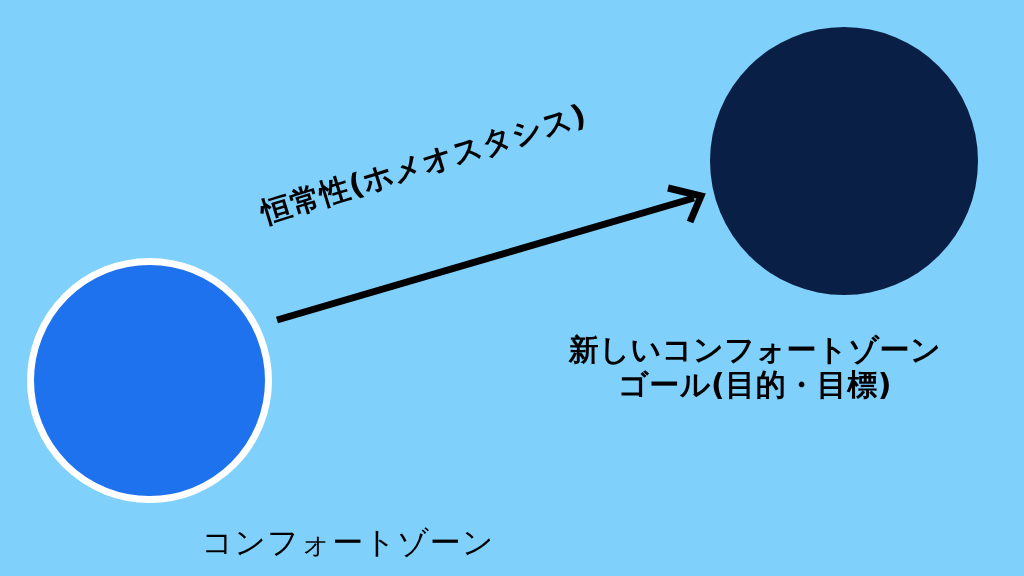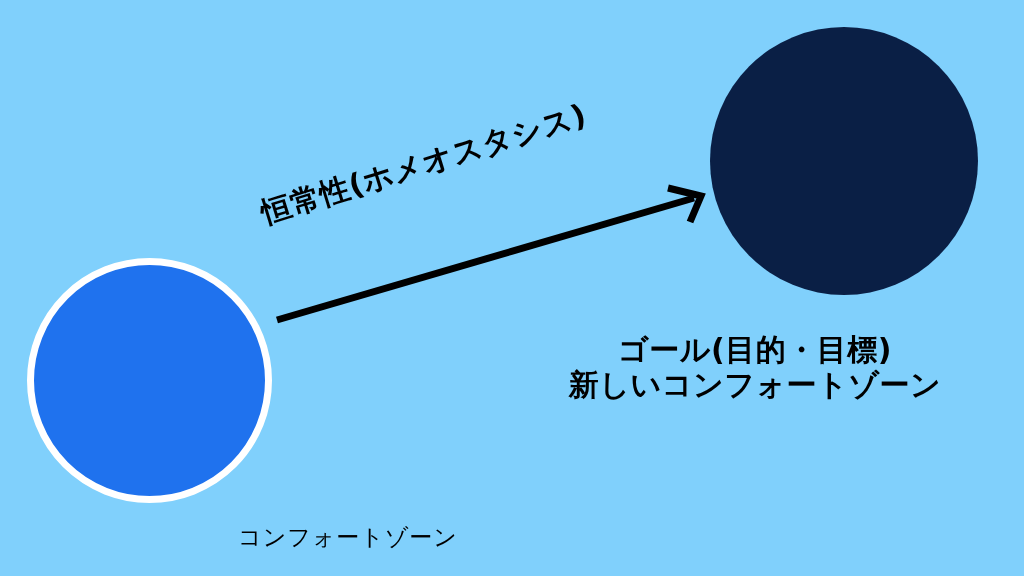--- a/index.html
+++ b/index.html
@@ -70,21 +70,21 @@
     font-weight: 700;
     text-align: center;
     transform: translateX(-50%);
   }
   #goal-label .line { display: block; }
   #goal-label .line-1 { letter-spacing: 0.5px; }
   #goal-label .line-2 { letter-spacing: 0.5px; }
   #comfort-label {
     left: 348px;
     top: 524px;
-    font-size: 23px;
+    font-size: 31px;
     font-weight: 400;
     letter-spacing: 1px;
     text-align: center;
     transform: translateX(-50%);
   }
 </style>
 </head>
 <body>
 
 <div id="stage">
@@ -96,19 +96,19 @@
   <div class="circle" id="goal-circle"></div>
 
   <svg id="arrow-svg" viewBox="0 0 1024 576" xmlns="http://www.w3.org/2000/svg">
     <line x1="277" y1="320" x2="694" y2="198" stroke="#000000" stroke-width="7" stroke-linecap="butt"></line>
     <polyline points="668,188 701,196 690,222" fill="none" stroke="#000000" stroke-width="7" stroke-linejoin="miter" stroke-linecap="butt"></polyline>
   </svg>
 
   <div class="label" id="arrow-label">恒常性(ホメオスタシス)</div>
 
   <div class="label" id="goal-label">
+    <span class="line line-2">新しいコンフォートゾーン</span>
     <span class="line line-1">ゴール(目的・目標)</span>
-    <span class="line line-2">新しいコンフォートゾーン</span>
   </div>
 
   <div class="label" id="comfort-label">コンフォートゾーン</div>
 
 </div>
 
 </body></html>

